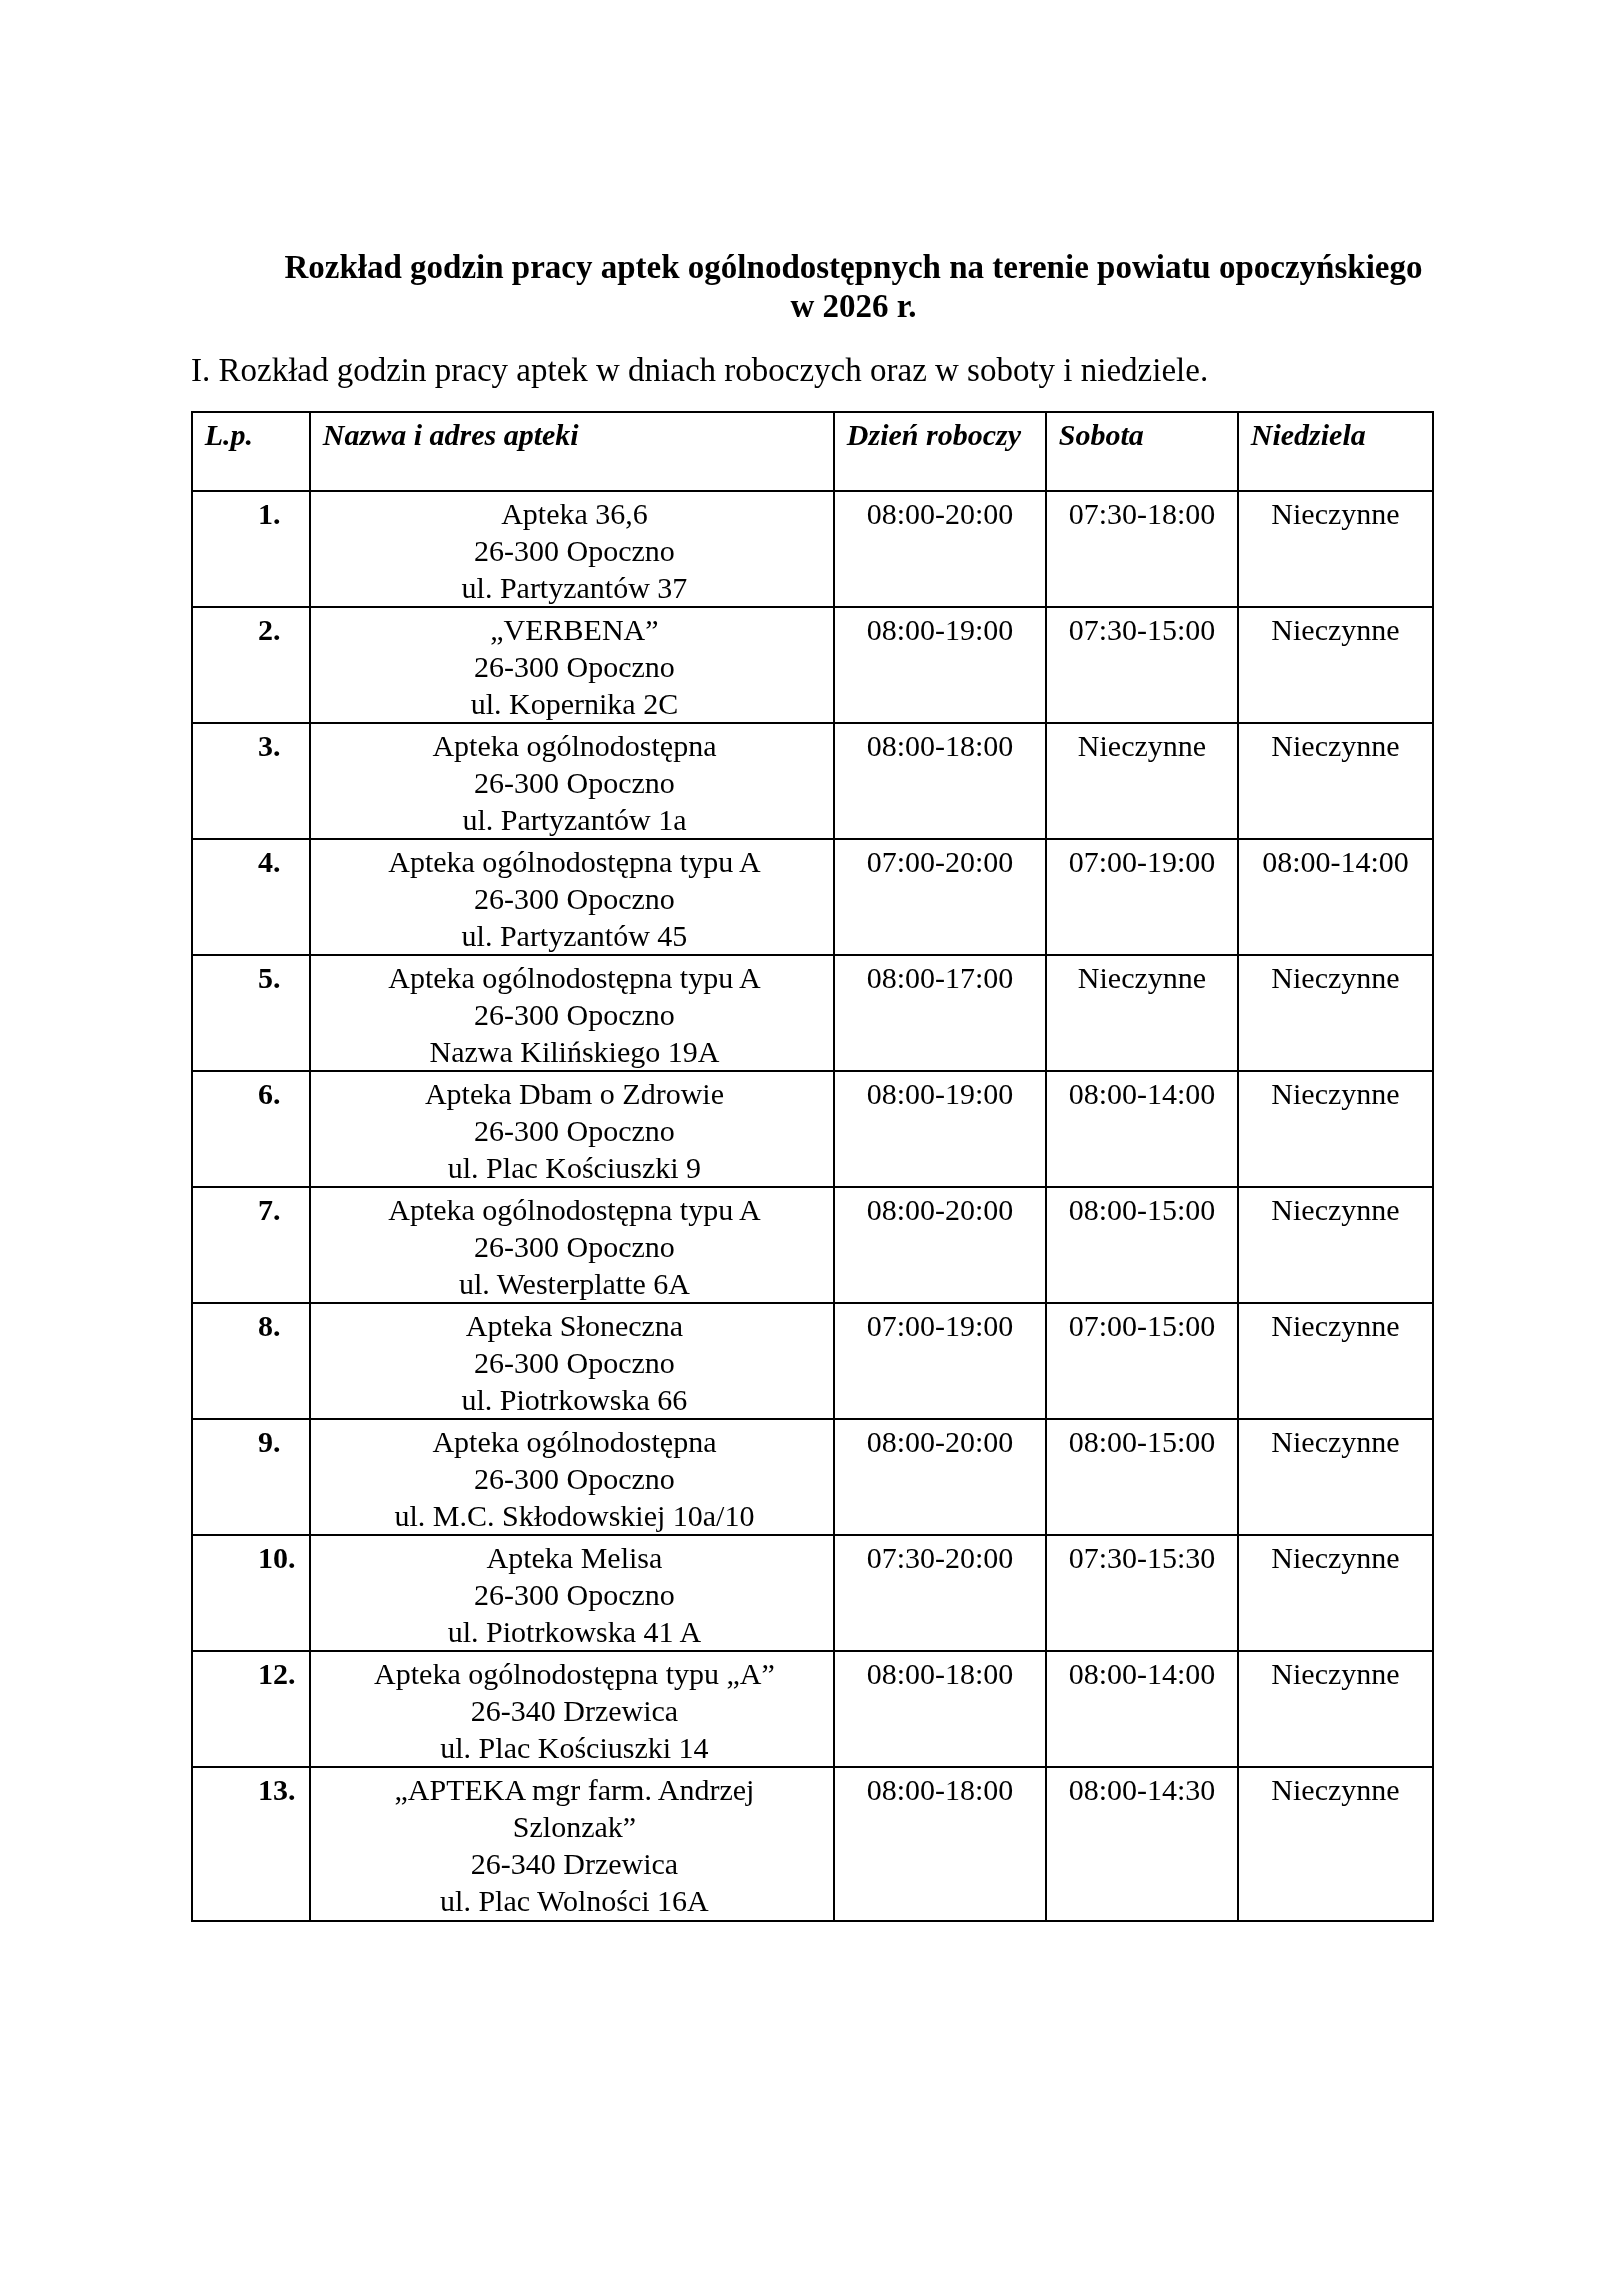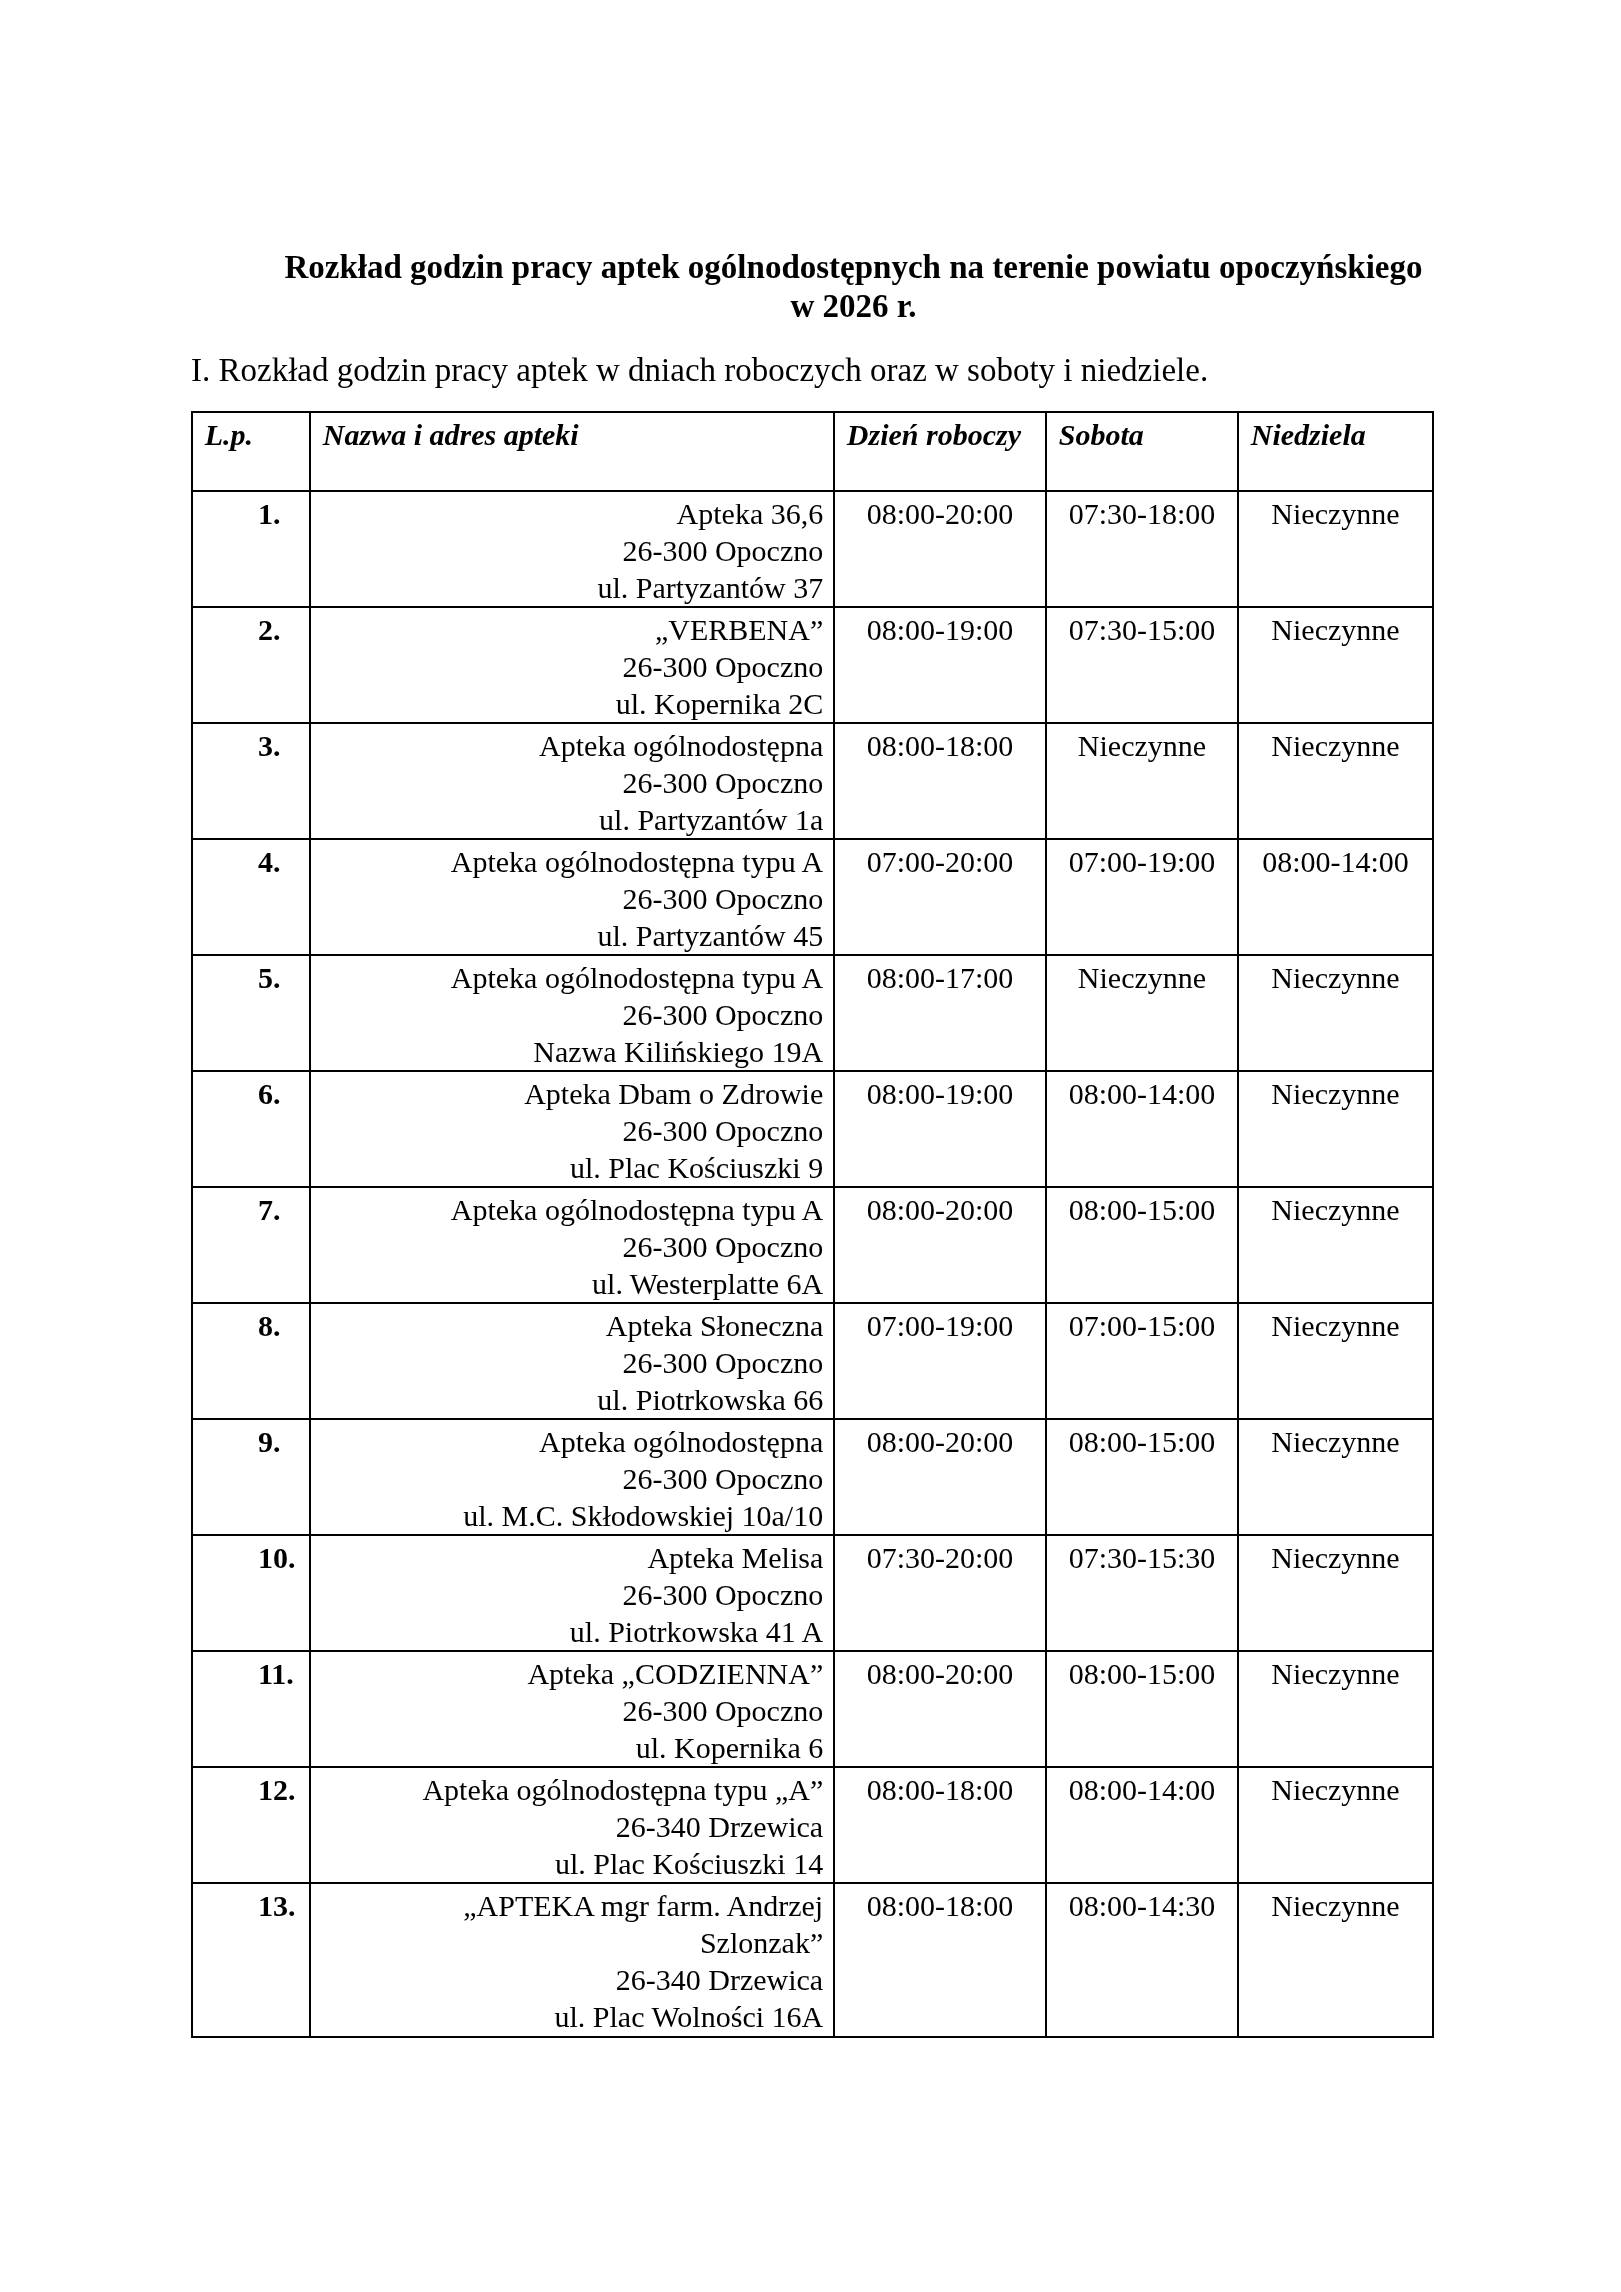--- a/index.html
+++ b/index.html
@@ -59,21 +59,21 @@
     font-weight: bold;
     text-align: left;
     padding: 2.9px 7.8px 0 11.8px;
   }
   td.cell-lp {
     font-weight: bold;
     text-align: left;
     padding: 2.9px 5.9px 0 65px;
   }
   td.cell-name {
-    text-align: right;
+    text-align: center;
     padding: 2.9px 9.8px 0 14.7px;
   }
   td.cell-time {
     text-align: center;
     padding: 2.9px 2px 0 2px;
   }
 </style>
 </head>
 <body>
 
@@ -217,31 +217,20 @@
     <td class="cell-name">
             <div>Apteka Melisa</div>
             <div>26-300 Opoczno</div>
             <div>ul. Piotrkowska 41 A</div>
           </td>
     <td class="cell-time">07:30-20:00</td>
     <td class="cell-time">07:30-15:30</td>
     <td class="cell-time">Nieczynne</td>
   </tr>
 
-  <tr>
-    <td class="cell-lp">11.</td>
-    <td class="cell-name">
-            <div>Apteka „CODZIENNA”</div>
-            <div>26-300 Opoczno</div>
-            <div>ul. Kopernika 6</div>
-          </td>
-    <td class="cell-time">08:00-20:00</td>
-    <td class="cell-time">08:00-15:00</td>
-    <td class="cell-time">Nieczynne</td>
-  </tr>
 
   <tr>
     <td class="cell-lp">12.</td>
     <td class="cell-name">
             <div>Apteka ogólnodostępna typu „A”</div>
             <div>26-340 Drzewica</div>
             <div>ul. Plac Kościuszki 14</div>
           </td>
     <td class="cell-time">08:00-18:00</td>
     <td class="cell-time">08:00-14:00</td>

